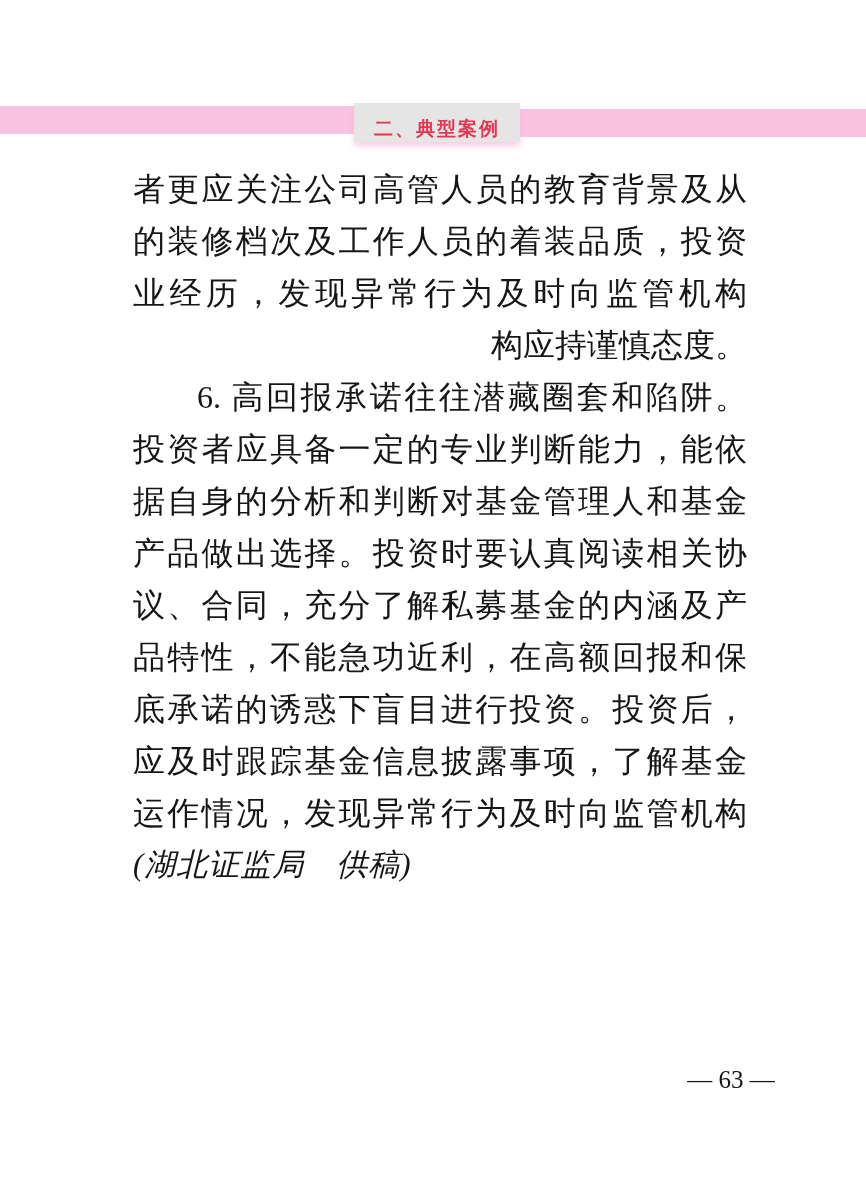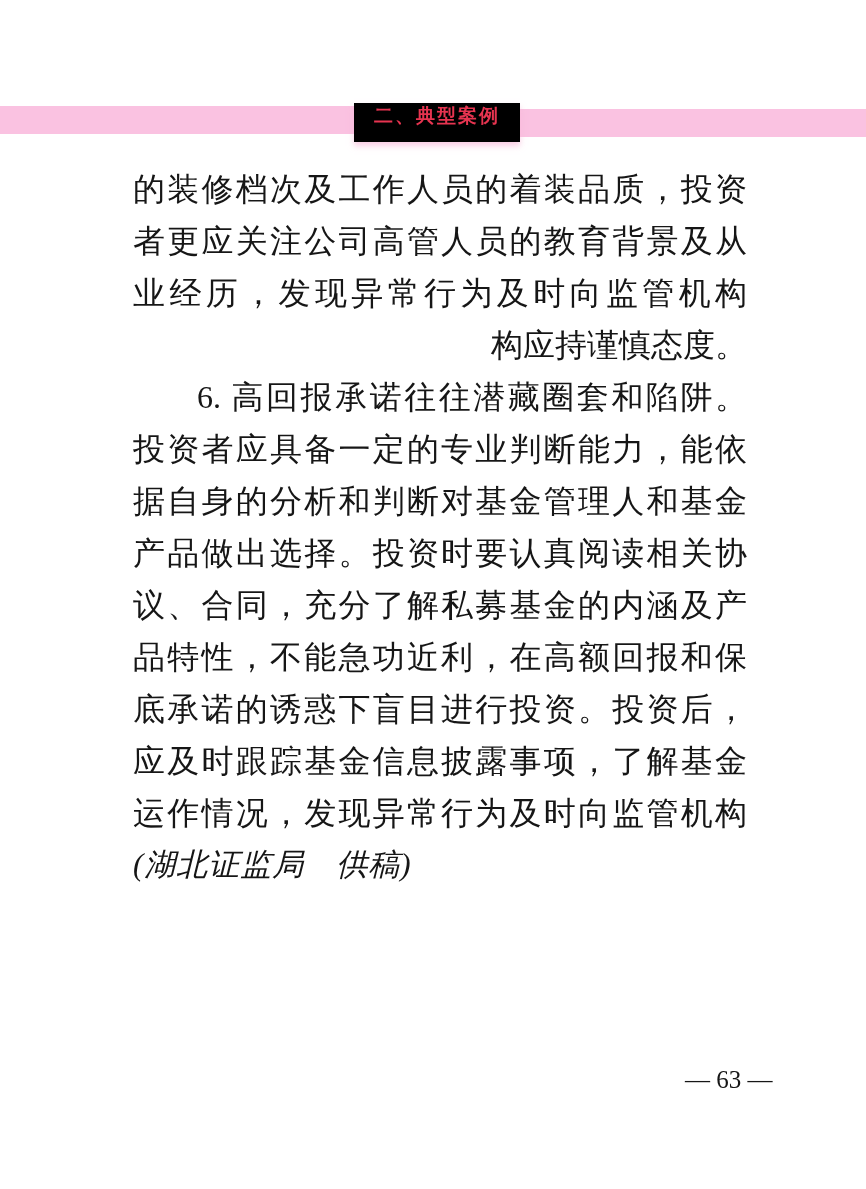--- a/index.html
+++ b/index.html
@@ -21,24 +21,24 @@
     background: var(--banner-pink, #fac2e1);
   }
   .banner-left  { left: 0;     top: 106px; width: 356px; height: 28px; }
   .banner-right { left: 518px; top: 109px; width: 348px; height: 28px; }
   .banner-tab {
     position: absolute;
     left: 354px;
     top: 103px;
     width: 166px;
     height: 39px;
-    background: #000000;
+    background: #e5e5e5;
     box-shadow: 0 4px 6px rgba(248, 178, 214, 0.65);
     display: flex;
-    align-items: flex-start;
+    align-items: flex-end;
     justify-content: center;
   }
   .chapter-title {
     font-family: "Liberation Sans", "DejaVu Sans", sans-serif;
     font-weight: bold;
     font-size: 19px;
     letter-spacing: 2px;
     color: var(--title-red, #e73450);
     white-space: nowrap;
   }
@@ -59,42 +59,43 @@
   .attribution {
     height: 52px;
     text-align: left;
     font-size: 31px;
     font-style: italic;
     letter-spacing: 1px;
   }
   
   .page-number {
     position: absolute;
-    left: 685px;
+    left: 650px;
     top: 1066px;
     width: 162px;
+    text-align: center;
     font-size: 25px;
     color: var(--body-text, #161616);
     white-space: nowrap;
   }
 </style>
 </head>
 <body>
 
 <div class="page">
 
   <div class="banner-seg banner-left"></div>
   <div class="banner-seg banner-right"></div>
   <div class="banner-tab">
     <span class="chapter-title">二、典型案例</span>
   </div>
 
   <div class="body-text">
+    <div class="line j">者更应关注公司高管人员的教育背景及从</div>
     <div class="line j">的装修档次及工作人员的着装品质，投资</div>
-    <div class="line j">者更应关注公司高管人员的教育背景及从</div>
     <div class="line j">业经历，发现异常行为及时向监管机构</div>
     <div class="line l">构应持谨慎态度。</div>
     <div class="line j indent">6. 高回报承诺往往潜藏圈套和陷阱。</div>
     <div class="line j">投资者应具备一定的专业判断能力，能依</div>
     <div class="line j">据自身的分析和判断对基金管理人和基金</div>
     <div class="line j">产品做出选择。投资时要认真阅读相关协</div>
     <div class="line j">议、合同，充分了解私募基金的内涵及产</div>
     <div class="line j">品特性，不能急功近利，在高额回报和保</div>
     <div class="line j">底承诺的诱惑下盲目进行投资。投资后，</div>
     <div class="line j">应及时跟踪基金信息披露事项，了解基金</div>

